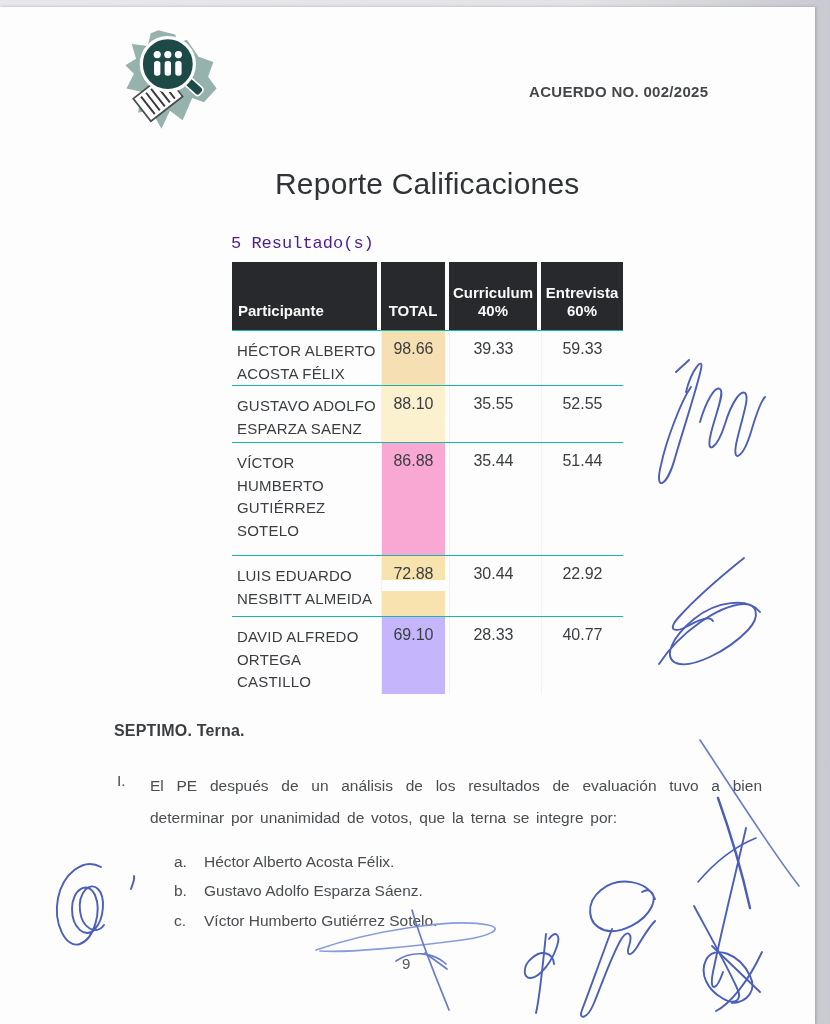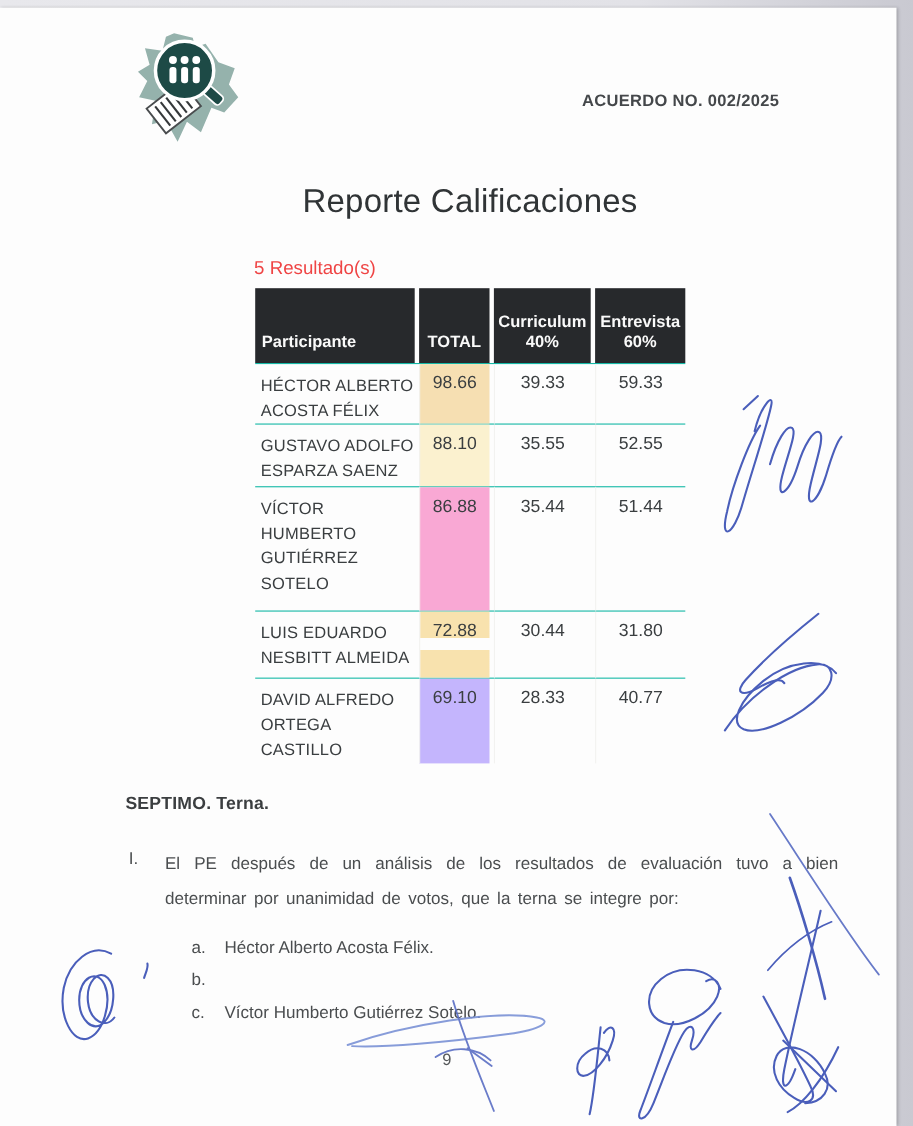--- a/index.html
+++ b/index.html
@@ -15,21 +15,21 @@
     background:#fdfdfd;
     box-shadow:1px 0 3px rgba(0,0,0,.22);
     padding-left:22px;
   }
   .abs{position:absolute;}
 
   
   .logo{left:118px;top:20px;width:106px;height:106px;}
   .acuerdo{left:529px;top:76px;font-size:15px;font-weight:700;color:#44474a;letter-spacing:.3px;}
   .doc-title{left:232px;top:160px;font-size:30px;font-weight:400;color:#303436;letter-spacing:.2px;margin-left:43px;}
-  .results-label{left:231px;top:227px;font-size:17px;color:#ef4444;}
+  .results-label{left:231px;top:227px;font-size:17px;color:#4c1d95;font-family:Liberation Mono, monospace;}
 
   
   .score-table{left:232px;top:255px;width:391px;}
   .trow,.thead{display:grid;grid-template-columns:145px 64px 88px 82px;column-gap:4px;}
   .thead .th{
     background:#27292c;color:#fafafa;font-weight:700;font-size:15px;
     height:68px;box-sizing:border-box;display:flex;align-items:flex-end;
     padding:6px 6px 9px 6px;line-height:1.25;
   }
   .th.center{justify-content:center;text-align:center;white-space:pre-line;}
@@ -124,21 +124,21 @@
 SOTELO</div>
       <div class="td num hl3">86.88</div>
       <div class="td num">35.44</div>
       <div class="td num">51.44</div>
     </div>
     <div class="trow r4">
       <div class="td name">LUIS EDUARDO
 NESBITT ALMEIDA</div>
       <div class="td num hl4">72.88</div>
       <div class="td num">30.44</div>
-      <div class="td num">31.80</div>
+      <div class="td num">22.92</div>
     </div>
     <div class="trow r5">
       <div class="td name">DAVID ALFREDO
 ORTEGA CASTILLO</div>
       <div class="td num hl5">69.10</div>
       <div class="td num">28.33</div>
       <div class="td num">40.77</div>
     </div>
   </div>
 
@@ -149,20 +149,21 @@
     <div class="roman-text">El PE después de un análisis de los resultados de evaluación tuvo a bien determinar por unanimidad de votos, que la terna se integre por:</div>
   </div>
 
   <div class="abs terna-list">
     <div class="terna-item">
       <div class="terna-marker">a.</div>
       <div>Héctor Alberto Acosta Félix.</div>
     </div>
     <div class="terna-item">
       <div class="terna-marker">b.</div>
+      <div>Gustavo Adolfo Esparza Sáenz.</div>
     </div>
     <div class="terna-item">
       <div class="terna-marker">c.</div>
       <div>Víctor Humberto Gutiérrez Sotelo.</div>
     </div>
   </div>
 
   <div class="abs page-number">9</div>
 </div>
 

